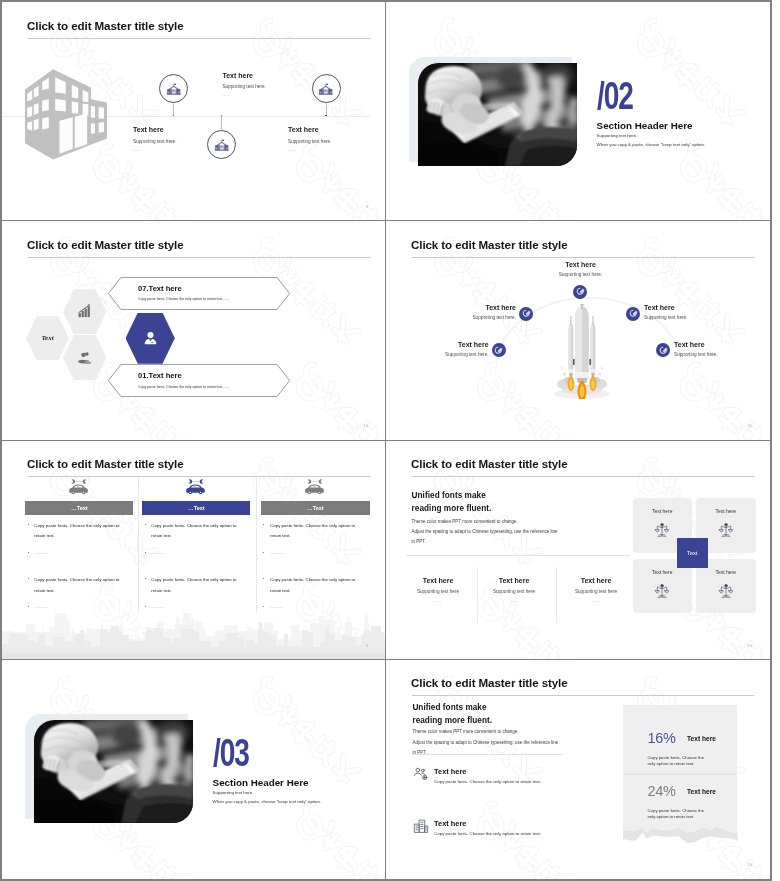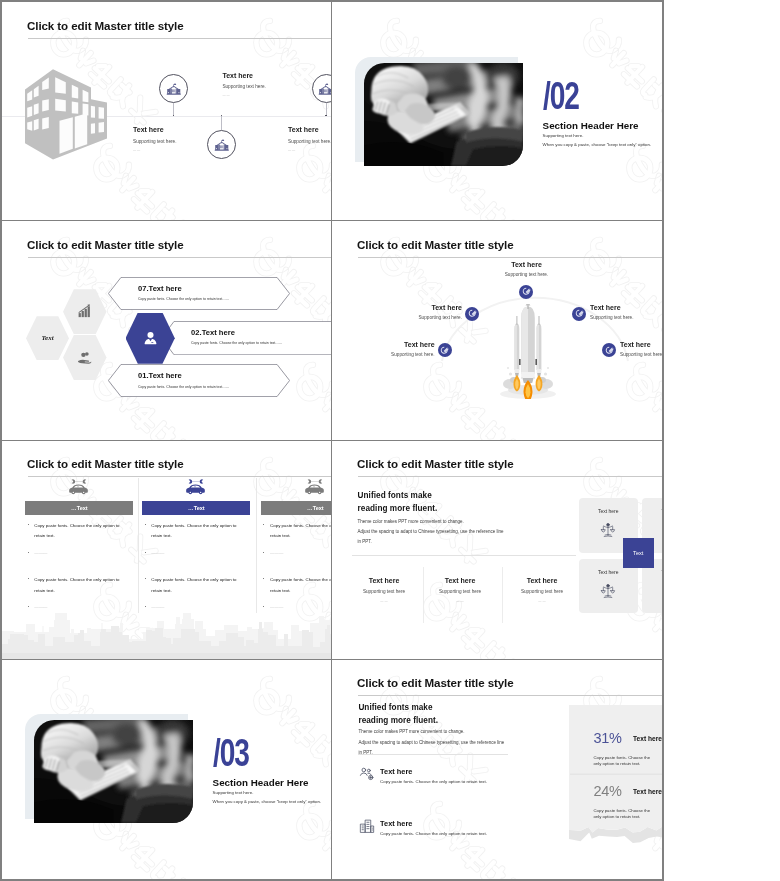--- a/index.html
+++ b/index.html
@@ -1,17 +1,17 @@
 <!DOCTYPE html>
 <html><head>
 <meta charset="utf-8">
 <style>
   html,body{margin:0;padding:0;}
   body{width:780px;height:881px;background:#ffffff;font-family:"Liberation Sans",sans-serif;overflow:hidden;}
-  #page{position:relative;width:664px;height:881px;box-sizing:border-box;border:2px solid #808080;background:#fff;}
+  #page{position:relative;width:772px;height:881px;box-sizing:border-box;border:2px solid #808080;background:#fff;}
   .grid{position:absolute;inset:0;display:grid;grid-template-columns:1fr 1fr;grid-template-rows:repeat(4,1fr);}
   .slide{position:relative;overflow:hidden;background:#fff;border-right:1px solid #808080;border-bottom:1px solid #808080;}
   .slide:nth-child(2n){border-right:none;}
   .slide:nth-child(n+7){border-bottom:none;}
   .slide-inner{position:absolute;left:0;top:0;width:388px;height:219px;overflow:hidden;}
 
   
   .wm{position:absolute;left:0;top:0;width:388px;height:219px;pointer-events:none;z-index:0;}
 
   
@@ -457,27 +457,20 @@
                 <path d="M11.6 14.8 L14 18.4 L16.4 14.8 L14 14.2 Z"></path>
                 <rect x="15.4" y="20" width="3.2" height="1.2"></rect>
               </g>
         </svg>
       </div>
       <div class="banner" style="left:106px;top:55.3px;width:182px;height:33px;">
             <svg viewBox="0 0 182.0 33.0" width="182.0" height="33.0">
               <path d="M13 0.4 L169.0 0.4 L181.6 16.5 L169.0 32.6 L13 32.6 L0.4 16.5 Z" fill="#ffffff" stroke="#6b6b78" stroke-width="0.7"></path>
             </svg>
         <div class="banner-h">07.Text here</div>
-        <div class="banner-b">Copy paste fonts. Choose the only option to retain text……</div>
-      </div>
-      <div class="banner" style="left:159.1px;top:99.3px;width:209px;height:34.2px;">
-            <svg viewBox="0 0 209.0 34.2" width="209.0" height="34.2">
-              <path d="M13 0.4 L196.0 0.4 L208.6 17.1 L196.0 33.800000000000004 L13 33.800000000000004 L0.4 17.1 Z" fill="#ffffff" stroke="#6b6b78" stroke-width="0.7"></path>
-            </svg>
-        <div class="banner-h">02.Text here</div>
         <div class="banner-b">Copy paste fonts. Choose the only option to retain text……</div>
       </div>
       <div class="banner" style="left:106px;top:143px;width:182px;height:33px;">
             <svg viewBox="0 0 182.0 33.0" width="182.0" height="33.0">
               <path d="M13 0.4 L169.0 0.4 L181.6 16.5 L169.0 32.6 L13 32.6 L0.4 16.5 Z" fill="#ffffff" stroke="#6b6b78" stroke-width="0.7"></path>
             </svg>
         <div class="banner-h">01.Text here</div>
         <div class="banner-b">Copy paste fonts. Choose the only option to retain text……</div>
       </div>
       <div class="pagenum">10</div>
@@ -1323,21 +1316,21 @@
               </svg></div>
         <div class="feat-h">Text here</div>
         <div class="feat-b">Copy paste fonts. Choose the only option to retain text.</div>
       </div>
       <svg class="torn" width="126" height="148" viewBox="0 0 126 148" style="position:absolute;left:236.6px;top:44.9px;z-index:2;">
         <path d="M0 125 L5.4 125.3 L11.6 125.7 L19.4 122.0 L23.5 127.4 L29.0 123.1 L39.0 124.8 L48.0 124.8 L55.9 122.6 L63.7 127.6 L70.8 126.7 L78.8 121.9 L87.4 125.6 L93.2 121.7 L102.4 124.8 L110.7 127.7 L114.2 127.9 L114.2 124 L114.9 136.4 L111.1 133.9 L103.2 133.2 L93.9 132.5 L87.7 131.6 L79.6 132.9 L71.2 137.3 L63.8 138.0 L55.6 131.1 L48.0 132.1 L39.3 131.6 L30.0 130.8 L22.8 133.7 L20.2 127.5 L11.5 136.3 L5.2 135.1 L0 134 Z" fill="#e4e4e4"></path>
         <path d="M0 125 L5.4 125.3 L11.6 125.7 L19.4 122.0 L23.5 127.4 L29.0 123.1 L39.0 124.8 L48.0 124.8 L55.9 122.6 L63.7 127.6 L70.8 126.7 L78.8 121.9 L87.4 125.6 L93.2 121.7 L102.4 124.8 L110.7 127.7 L114.2 127.9 L114.2 124 L114.2 0 L0 0 Z" fill="#efefef"></path>
         <path d="M1 69.2 L113.2 69.2" stroke="#dadada" stroke-width="0.7"></path>
       </svg>
       <div style="position:absolute;left:261.5px;top:69px;z-index:3;">
-        <span class="stat-pct" style="color:#4b5296">31%</span>
+        <span class="stat-pct" style="color:#4b5296">16%</span>
         <span class="stat-h">Text here</span>
         <div class="stat-b stat-b1">Copy paste fonts. Choose the</div>
         <div class="stat-b">only option to retain text.</div>
       </div>
       <div style="position:absolute;left:261.5px;top:122px;z-index:3;">
         <span class="stat-pct" style="color:#808080">24%</span>
         <span class="stat-h">Text here</span>
         <div class="stat-b stat-b1">Copy paste fonts. Choose the</div>
         <div class="stat-b">only option to retain text.</div>
       </div>

